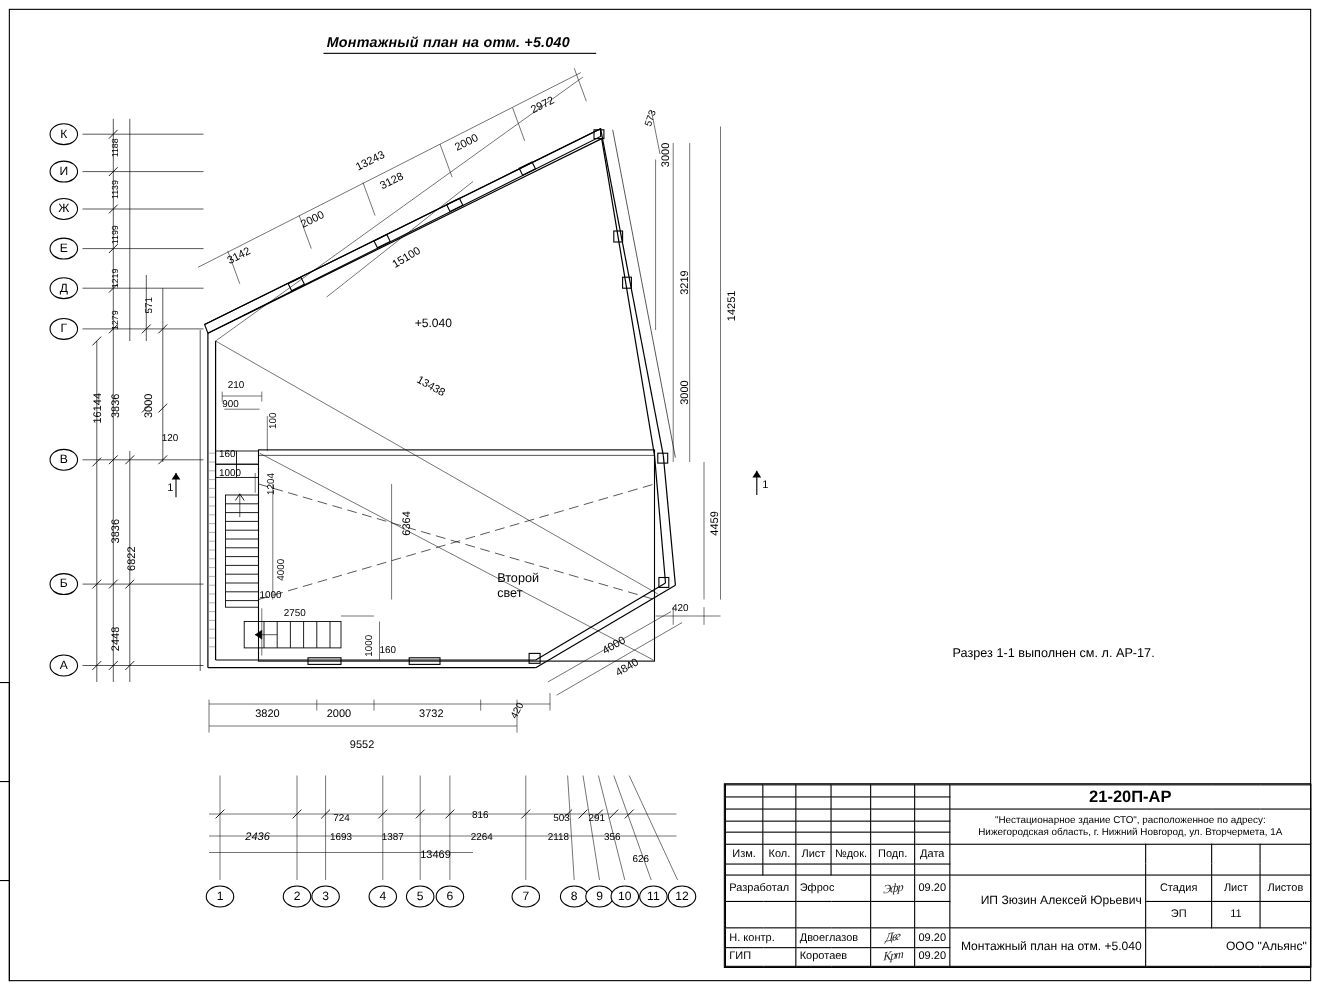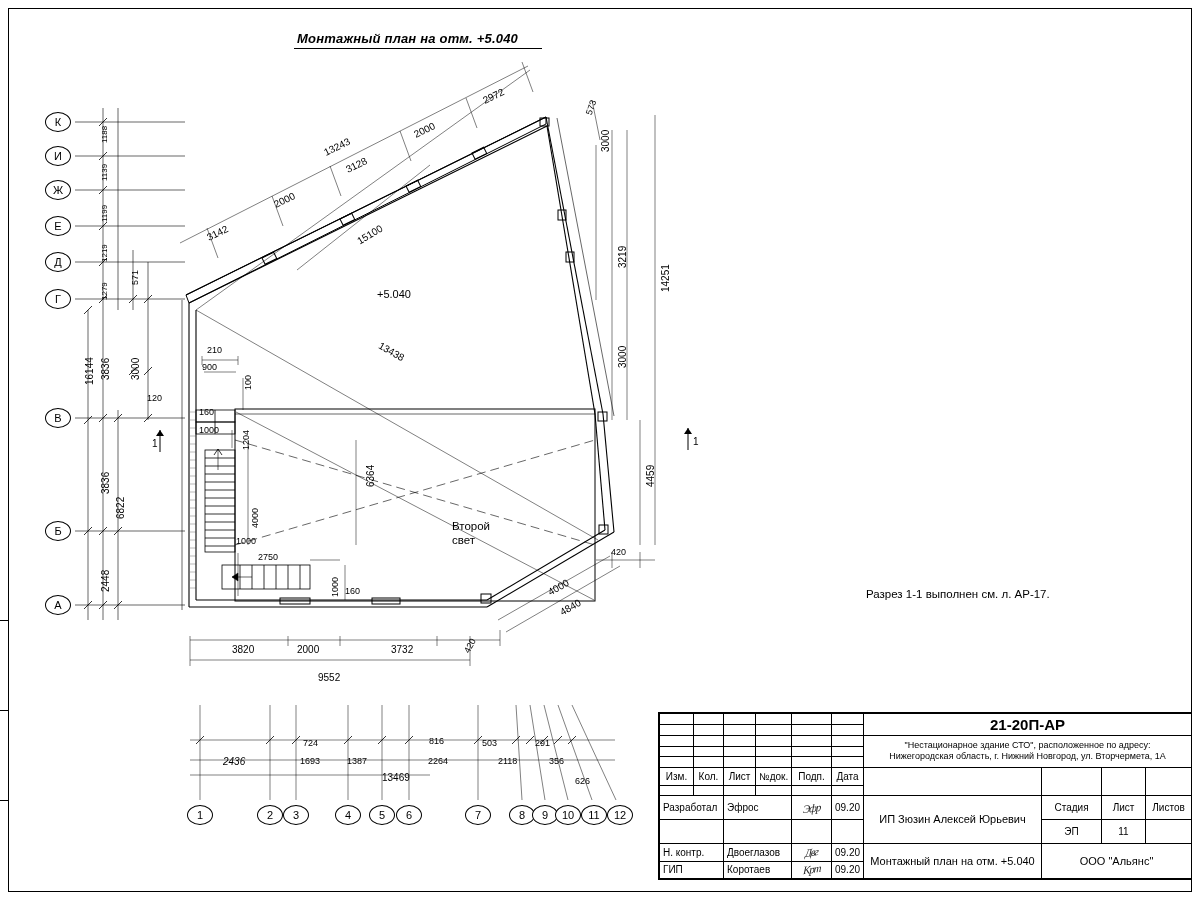--- a/index.html
+++ b/index.html
@@ -108,21 +108,21 @@
     line-height: 1.15;
   }
   .tb td.c { text-align: center; }
   .tb td.big {
     font-size: 15px;
     font-weight: bold;
     text-align: center;
   }
   .tb td.med {
     font-size: 11px;
-    text-align: center;
+    text-align: right;
   }
   .tb td.addr {
     font-size: 9px;
     text-align: center;
     line-height: 1.25;
   }
   .tb td.hd {
     text-align: center;
     font-size: 10px;
   }
@@ -477,34 +477,34 @@
   <div class="dimtxt sm" style="left:199px; top:425px;">1000</div>
   <div class="dimtxt sm" style="left:241px; top:450px; transform:rotate(-90deg); transform-origin:left top;">1204</div>
   <div class="dimtxt sm" style="left:250px; top:528px; transform:rotate(-90deg); transform-origin:left top;">4000</div>
   <div class="dimtxt sm" style="left:236px; top:536px;">1000</div>
   <div class="dimtxt sm" style="left:258px; top:552px;">2750</div>
   <div class="dimtxt sm" style="left:330px; top:597px; transform:rotate(-90deg); transform-origin:left top;">1000</div>
   <div class="dimtxt sm" style="left:345px; top:586px;">160</div>
 
   <div class="dimtxt" style="left:232px; top:644px;">3820</div>
   <div class="dimtxt" style="left:297px; top:644px;">2000</div>
-  <div class="dimtxt" style="left:391px; top:644px;">3732</div>
+  <div class="dimtxt" style="left:381px; top:644px;">3732</div>
   <div class="dimtxt sm" style="left:462px; top:650px; transform:rotate(-62deg); transform-origin:left top;">420</div>
   <div class="dimtxt" style="left:318px; top:672px;">9552</div>
   <div class="dimtxt" style="left:546px; top:588px; transform:rotate(-30deg); transform-origin:left top;">4000</div>
   <div class="dimtxt" style="left:558px; top:608px; transform:rotate(-30deg); transform-origin:left top;">4840</div>
 
   <div class="dimtxt" style="left:223px; top:756px;font-style:italic;">2436</div>
   <div class="dimtxt sm" style="left:303px; top:738px;">724</div>
   <div class="dimtxt sm" style="left:300px; top:756px;">1693</div>
   <div class="dimtxt sm" style="left:347px; top:756px;">1387</div>
   <div class="dimtxt sm" style="left:389px; top:736px;margin-left:40px;">816</div>
   <div class="dimtxt sm" style="left:428px; top:756px;">2264</div>
   <div class="dimtxt sm" style="left:498px; top:756px;">2118</div>
-  <div class="dimtxt sm" style="left:482px; top:738px;">503</div>
+  <div class="dimtxt sm" style="left:503px; top:738px;">503</div>
   <div class="dimtxt sm" style="left:549px; top:756px;">356</div>
   <div class="dimtxt sm" style="left:575px; top:776px;">626</div>
   <div class="dimtxt sm" style="left:535px; top:738px;">291</div>
   <div class="dimtxt" style="left:382px; top:772px;">13469</div>
 
   <div class="dimtxt" style="left:152px; top:438px;">1</div>
   <div class="dimtxt" style="left:693px; top:436px;">1</div>
 
   <div class="tb">
     <table>

